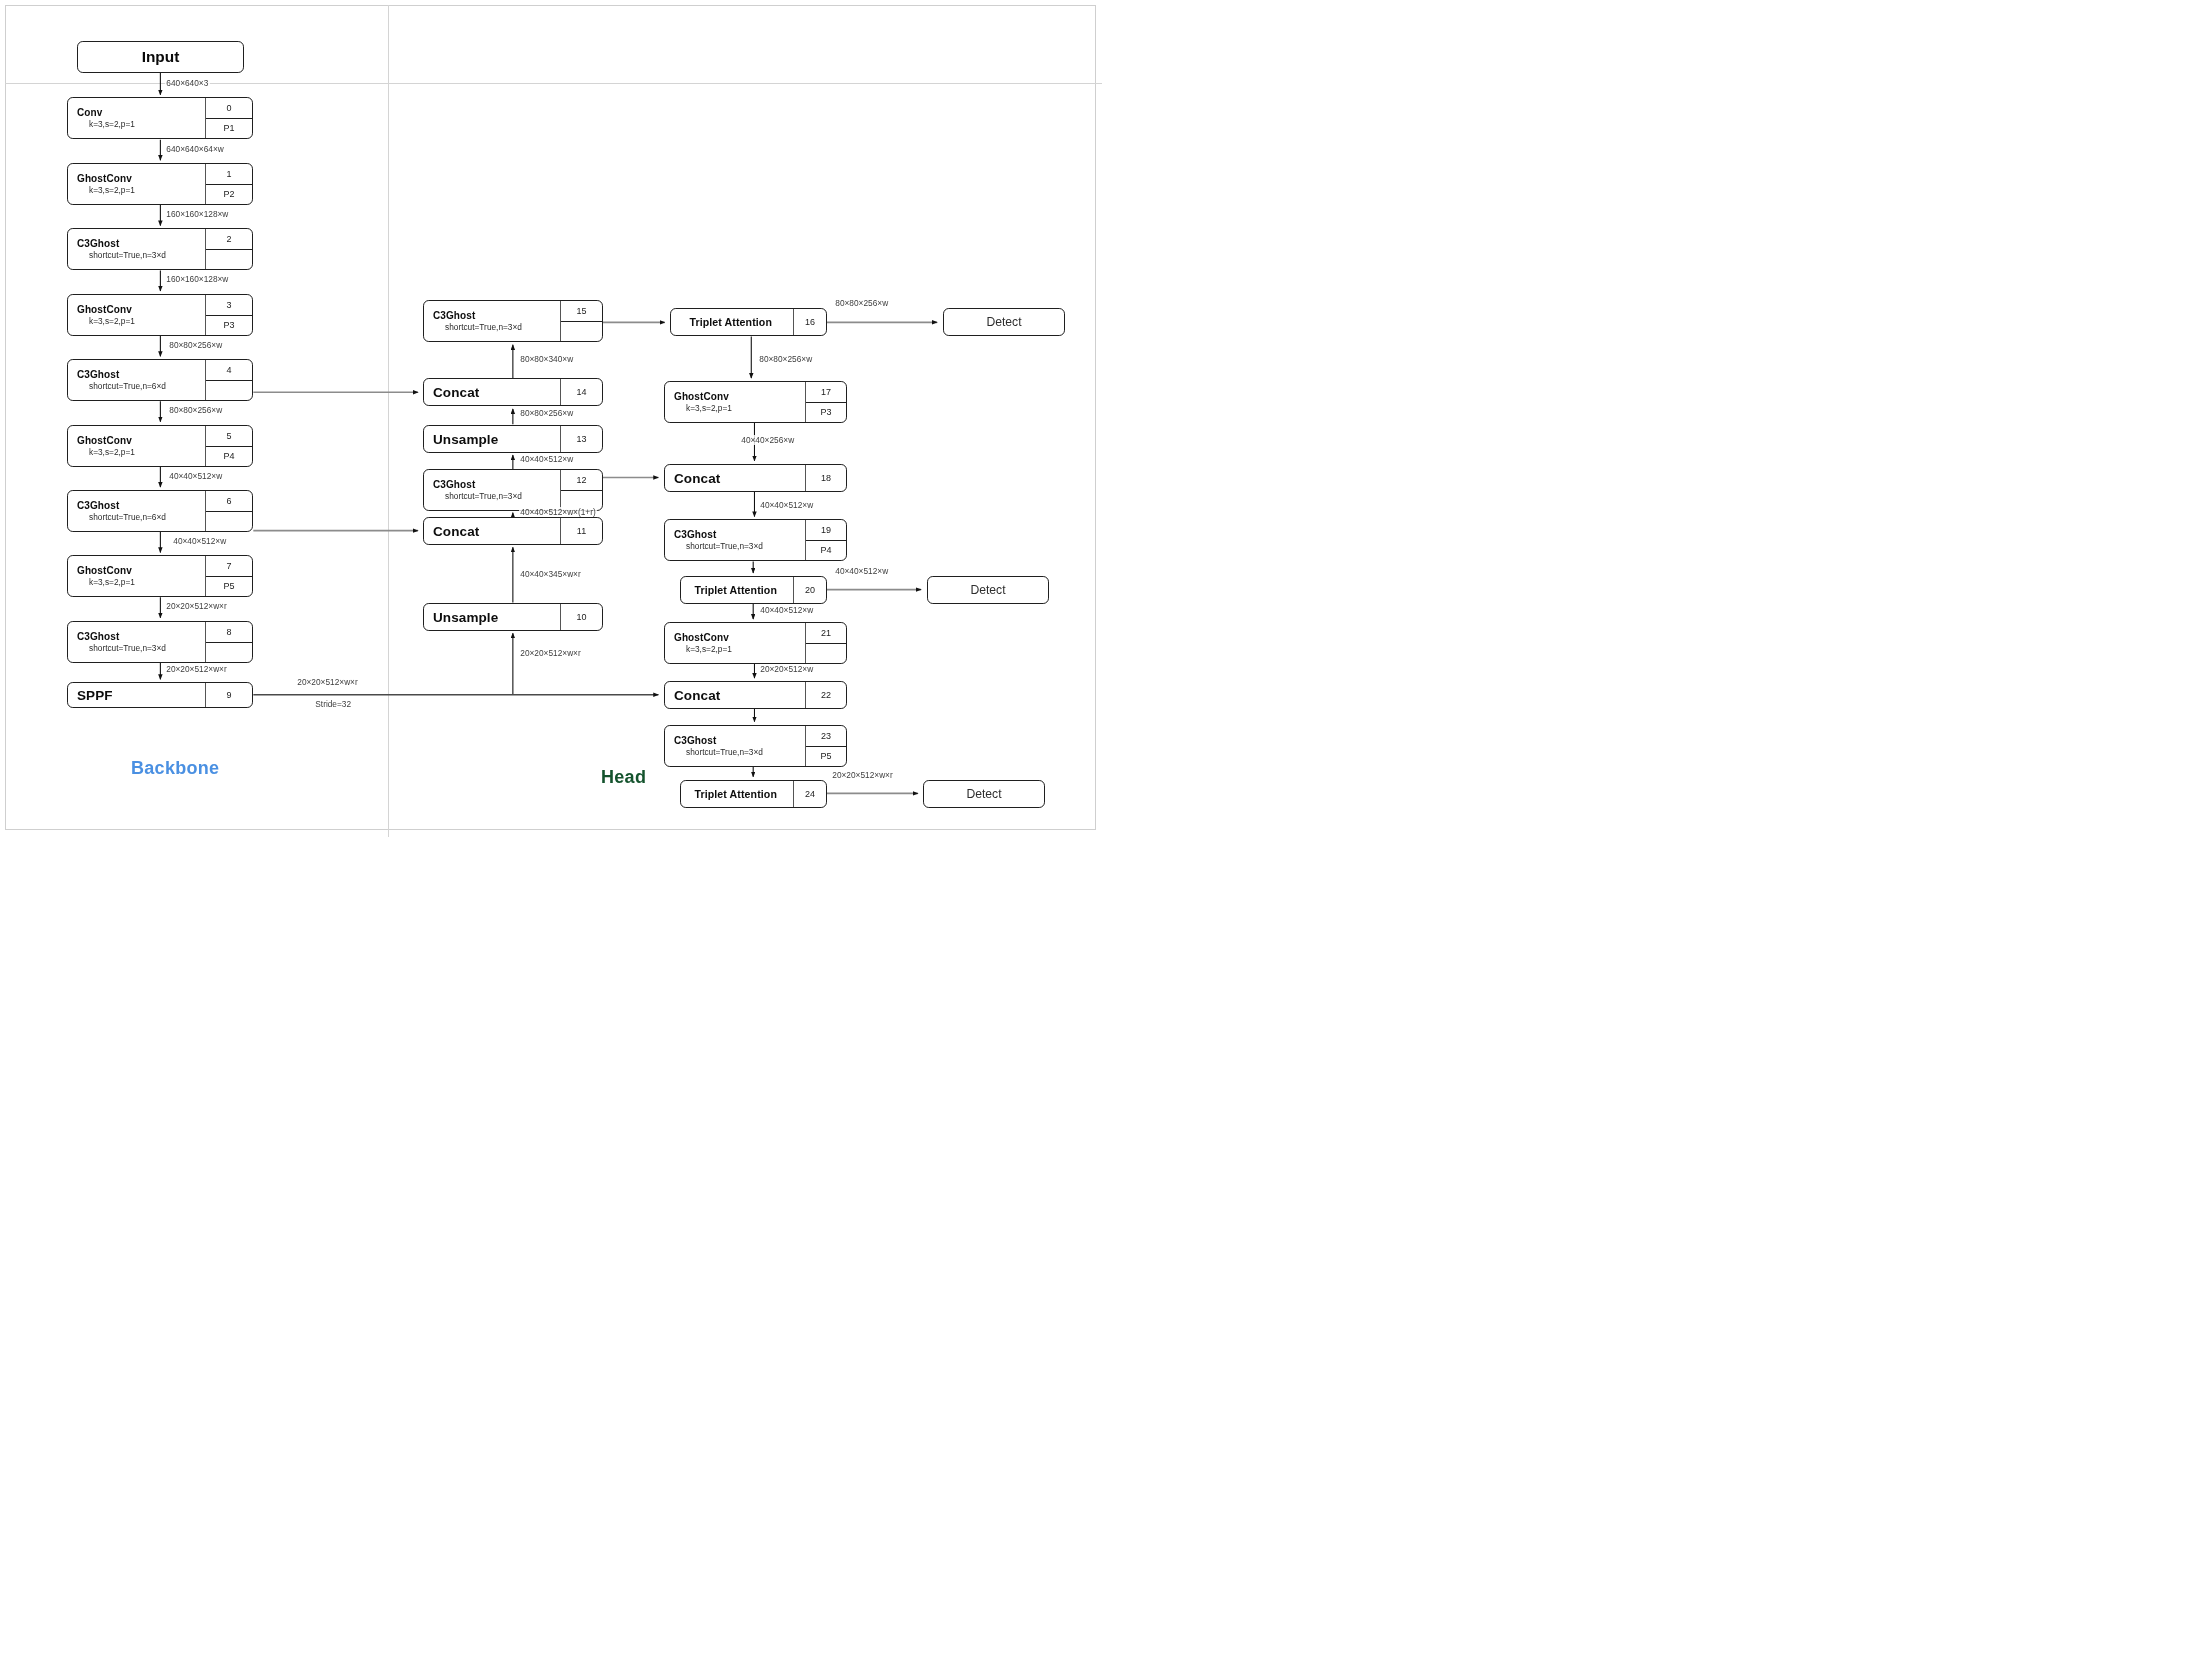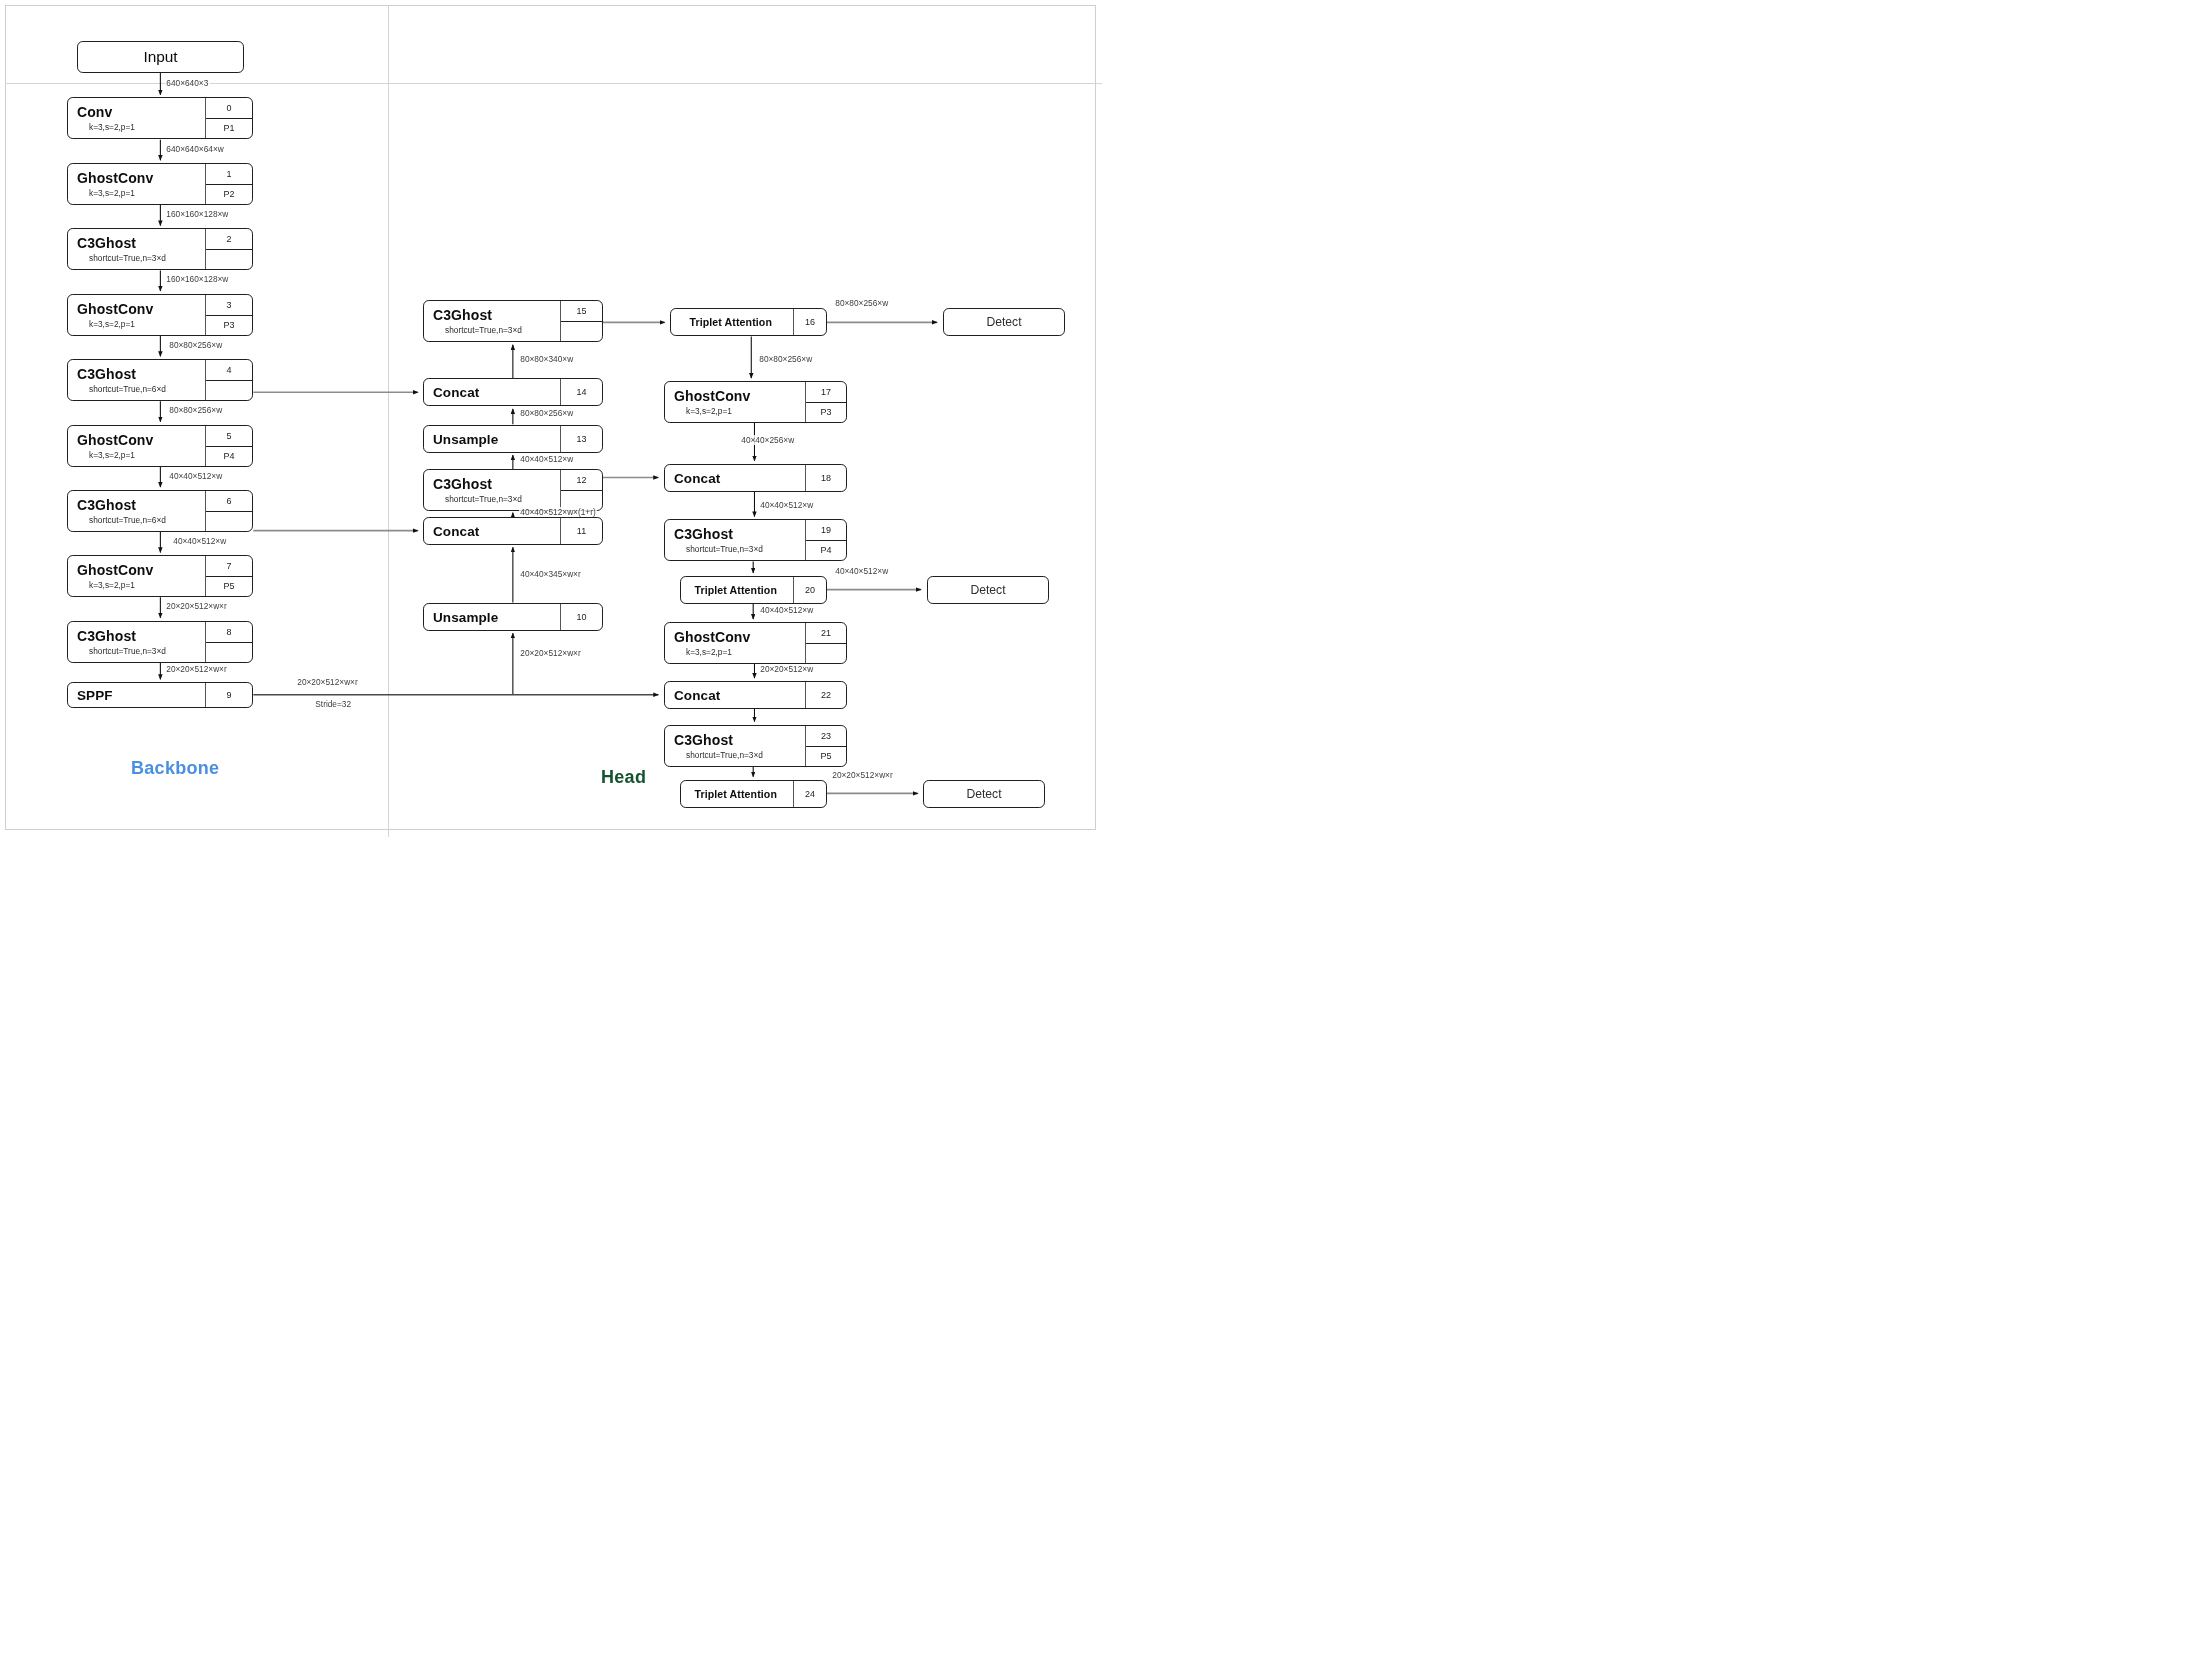--- a/index.html
+++ b/index.html
@@ -6,30 +6,30 @@
   #canvas{position:relative;width:1102px;height:837px;background:#ffffff;overflow:hidden;
           font-family:"Liberation Sans","DejaVu Sans",sans-serif;}
   .frame{position:absolute;left:5.1px;top:5.1px;width:1089px;height:823px;border:0.6px solid #cfcfcf;}
   .gridline{position:absolute;background:#d4d4d4;}
   #hline{left:5.1px;top:83px;width:1097px;height:0.6px;}
   #vline{left:388px;top:5.1px;width:0.6px;height:832px;}
   svg.wires{position:absolute;left:0;top:0;z-index:1;}
   .node{position:absolute;z-index:2;background:#fff;border:1.3px solid #1f1f1f;border-radius:5.8px;
         display:flex;box-sizing:border-box;}
   .node .main{flex:1;display:flex;flex-direction:column;justify-content:center;padding:1.3px 2.6px 1.3px 9px;min-width:0;}
-  .node .title{font-weight:bold;font-size:14px;color:#0d0d0d;letter-spacing:0.1px;white-space:nowrap;}
+  .node .title{font-weight:bold;font-size:10px;color:#0d0d0d;letter-spacing:0.1px;white-space:nowrap;}
   .node .sub{font-size:8.3px;color:#2a2a2a;margin-top:1.9px;white-space:nowrap;margin-left:12px;}
   .node .cells{display:flex;flex-direction:column;border-left:1.3px solid #555;}
   .node .cell{flex:1;display:flex;align-items:center;justify-content:center;font-size:9px;color:#222;}
   .node .cell.split{border-bottom:1.3px solid #1f1f1f;}
   .node.single .title{font-size:13.5px;}
   .node.plain{align-items:center;justify-content:center;}
   .node.plain .ptitle{font-size:12.2px;color:#2e2e2e;width:100%;text-align:center;}
   .node.input-box{border-width:1.3px;}
-  .node.input-box .ptitle{font-weight:normal;font-size:15.4px;color:#0a0a0a;}
+  .node.input-box .ptitle{font-weight:bold;font-size:15.4px;color:#0a0a0a;}
   .node.triplet .main{padding-left:0;align-items:center;}
   .node.triplet .title{font-size:10.6px;}
   .dim{position:absolute;z-index:3;font-size:8.3px;color:#3d3d3d;white-space:nowrap;
        background:rgba(255,255,255,.82);padding:0 1.3px;line-height:10.3px;}
   .section{position:absolute;z-index:3;font-weight:bold;font-size:18px;letter-spacing:0.3px;}
 </style>
 </head>
 <body>
 
 <div id="canvas">

